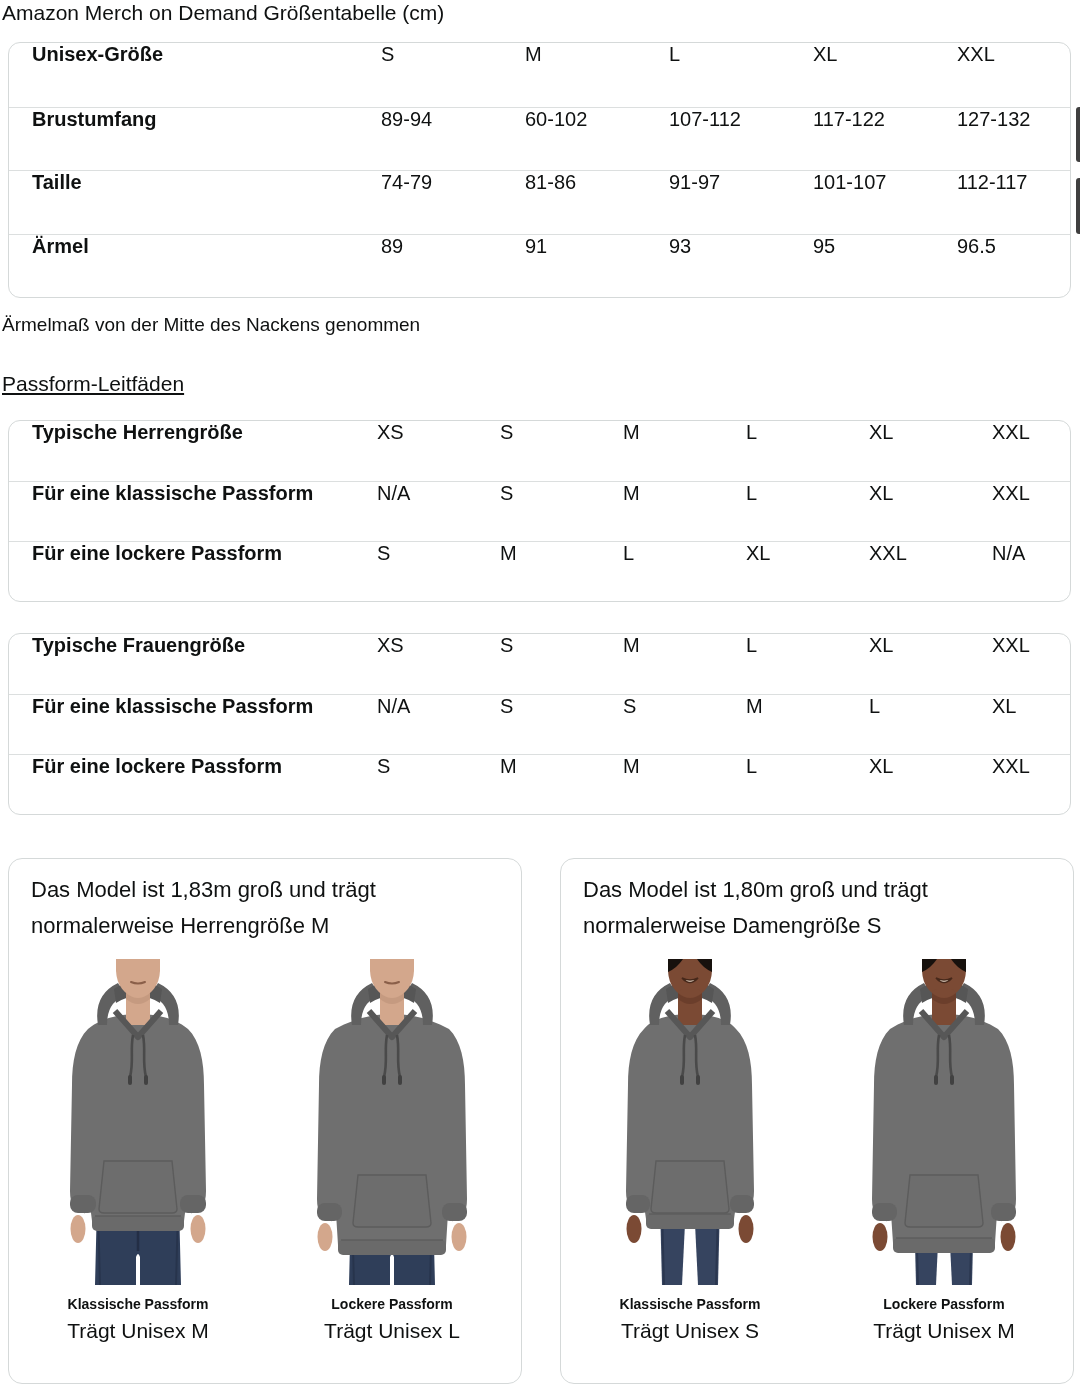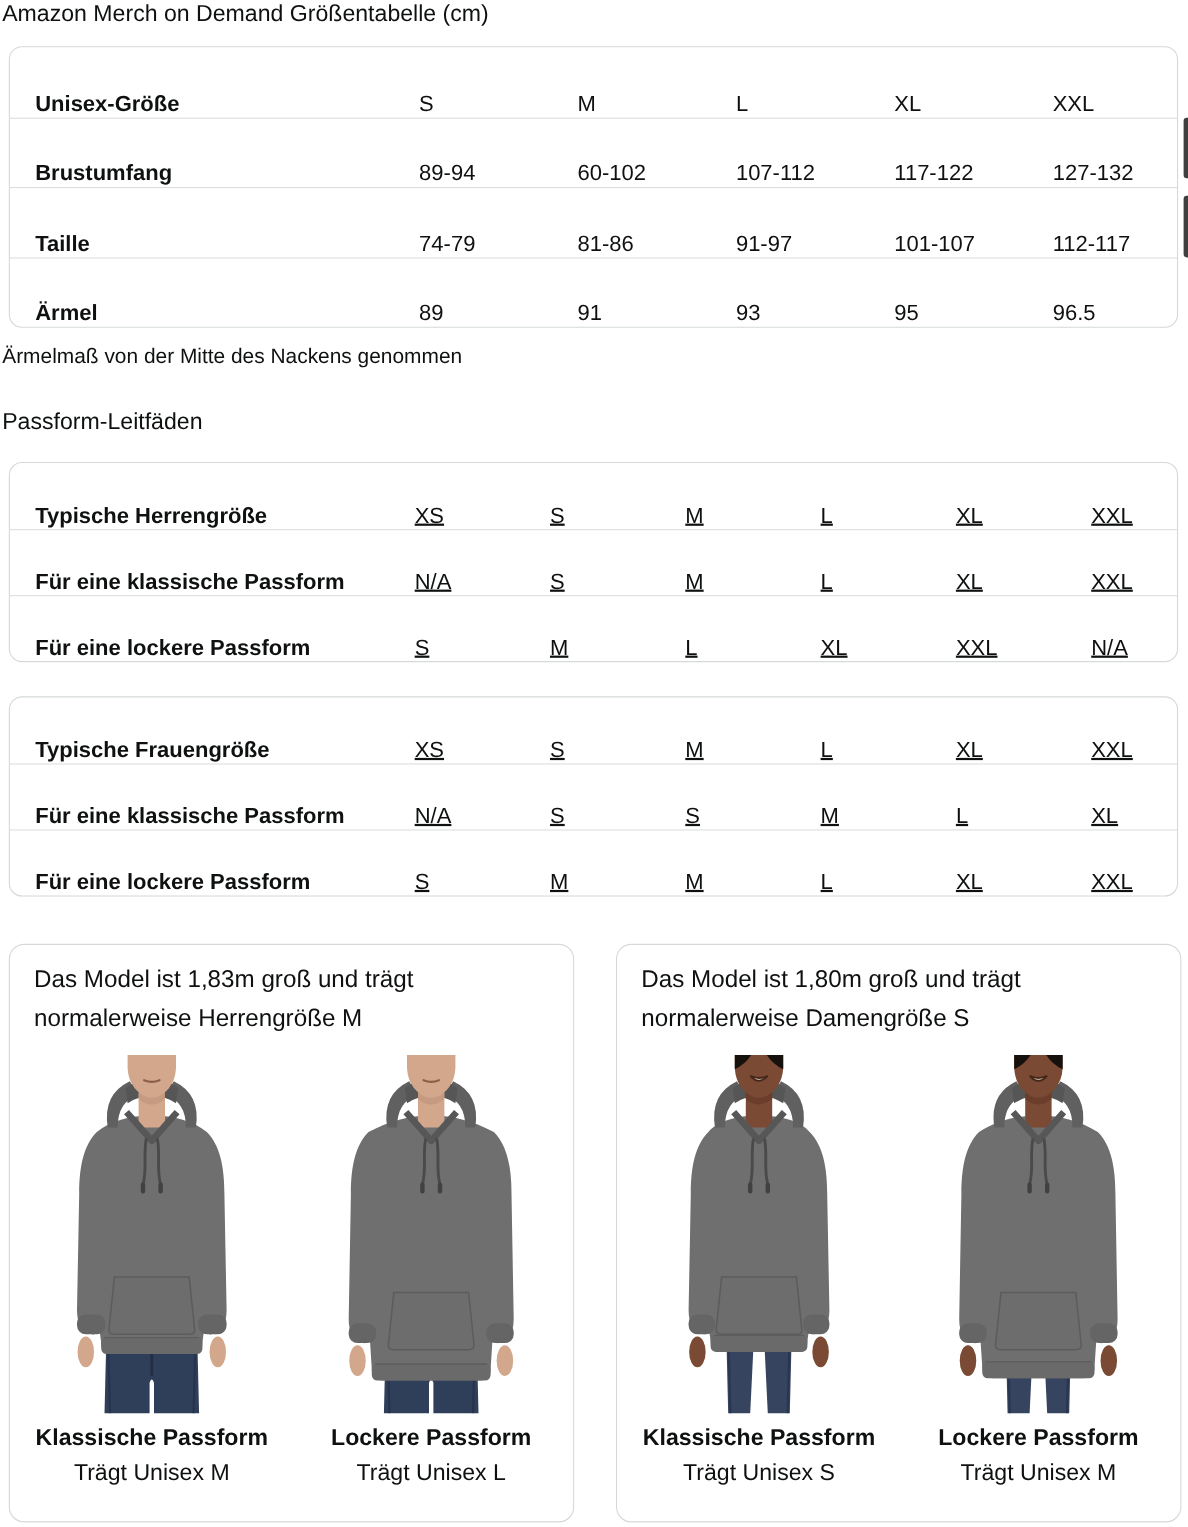--- a/index.html
+++ b/index.html
@@ -6,40 +6,40 @@
   body{
     width:1080px;height:1388px;position:relative;background:#fff;
     font-family:"Liberation Sans",sans-serif;color:#0F1111;overflow:hidden;
   }
   .heading{position:absolute;left:2px;font-size:21px;line-height:26px;font-weight:400;}
   .note{position:absolute;left:2px;font-size:19px;line-height:24px;font-weight:400;}
   .tablebox{
     position:absolute;left:8px;width:1063px;background:#fff;box-sizing:border-box;
     border:1.5px solid #D5D9D9;border-radius:12px;overflow:hidden;
   }
-  .trow{display:flex;align-items:flex-end;box-sizing:border-box;}
+  .trow{display:flex;align-items:flex-start;box-sizing:border-box;}
   .trow + .trow{border-top:1px solid #DCDFDF;}
   .tlabel{font-weight:bold;font-size:20px;padding-left:23px;box-sizing:border-box;flex:0 0 auto;}
   .tval{font-size:20px;flex:0 0 auto;}
   .t1 .trow{height:63.5px;}
   .t1 .tlabel{width:372px;}
   .t1 .tval{width:144px;}
   .t23 .trow{height:60px;}
   .t23 .tlabel{width:368px;}
-  .t23 .tval{width:123px;text-decoration:underline;}
+  .t23 .tval{width:123px;}
   .fragment{position:absolute;right:0;width:4px;background:#3F3F3F;border-radius:3px 0 0 3px;}
   .modelcard{
     position:absolute;width:514px;height:526px;top:858px;box-sizing:border-box;
     border:1.5px solid #D5D9D9;border-radius:14px;background:#fff;
   }
   .model-desc{position:absolute;left:22px;top:13px;font-size:22px;line-height:36px;}
   .figures{position:absolute;left:0;top:100px;width:100%;display:flex;justify-content:center;gap:32px;}
   .figure{display:flex;flex-direction:column;align-items:center;width:222px;}
   .fig-img{width:206px;height:326px;}
-  .cap-bold{font-weight:bold;font-size:21px;margin-top:11px;white-space:nowrap;}
+  .cap-bold{font-weight:bold;font-size:14px;margin-top:11px;white-space:nowrap;}
   .cap-reg{font-size:21px;margin-top:7px;white-space:nowrap;}
 </style>
 </head>
 <body>
 
 <div>
 
   <div class="heading" style="top:0px;">Amazon Merch on Demand Größentabelle (cm)</div>
 
   <div class="tablebox t1" style="top:42px;">
@@ -75,21 +75,21 @@
       <div class="tval">95</div>
       <div class="tval">96.5</div>
     </div>
   </div>
 
   <div class="fragment" style="top:107px;height:55px;"></div>
   <div class="fragment" style="top:178px;height:56px;"></div>
 
   <div class="note" style="top:313px;">Ärmelmaß von der Mitte des Nackens genommen</div>
 
-  <div class="heading" style="top:371px;">Passform-Leitfäden</div>
+  <div class="heading" style="top:371px;text-decoration:underline;">Passform-Leitfäden</div>
 
   <div class="tablebox t23" style="top:420px;">
     <div class="trow">
       <div class="tlabel">Typische Herrengröße</div>
       <div class="tval">XS</div>
       <div class="tval">S</div>
       <div class="tval">M</div>
       <div class="tval">L</div>
       <div class="tval">XL</div>
       <div class="tval">XXL</div>

